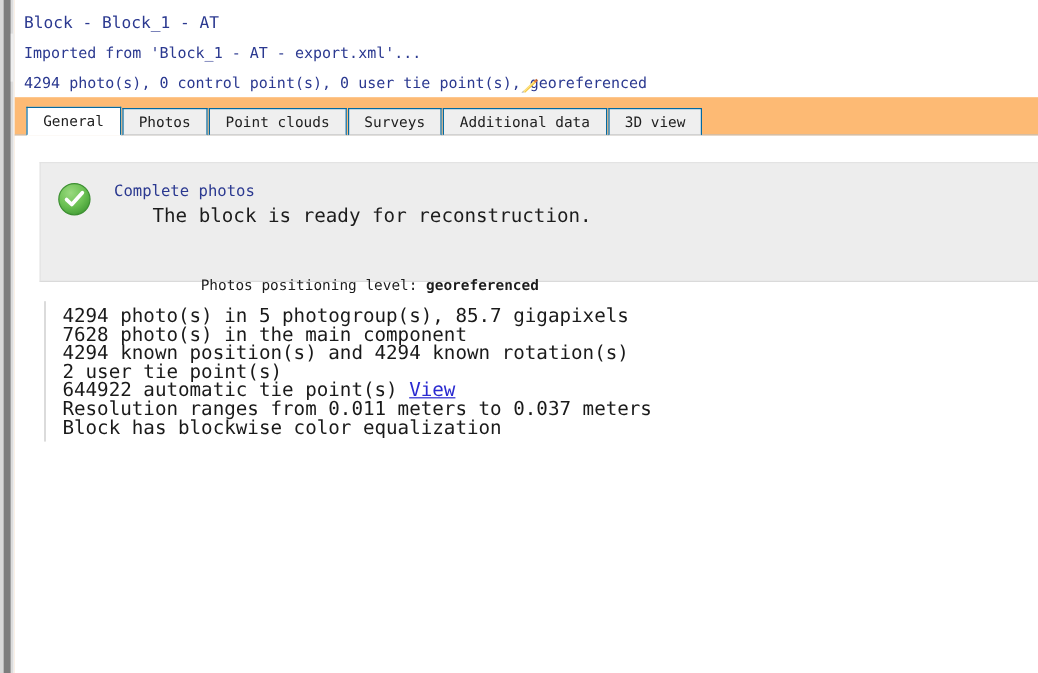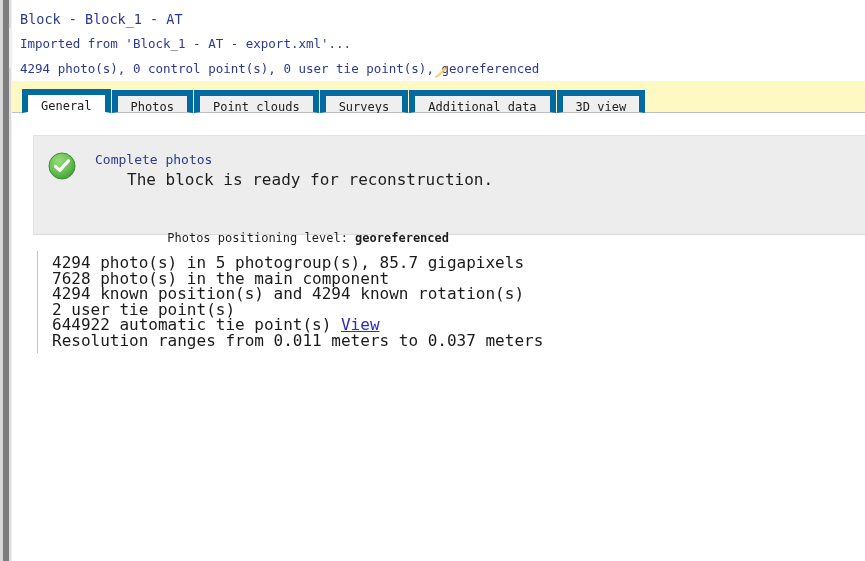--- a/index.html
+++ b/index.html
@@ -48,21 +48,21 @@
     left: 9px; top: 28px;
     width: 3px; height: 40px;
     background: #eeeeee;
   }
 
   
   #page {
     position: absolute;
     left: 12px; top: 0;
     width: 853px; height: 561px;
-    background: #fef9c3;
+    background: #fdba74;
   }
 
   
   #header {
     padding: 7px 0 0 8px;
     background: #ffffff;
   }
   .hdr-line {
     color: #2b3990;
     font-size: 12.5px;
@@ -97,21 +97,21 @@
     align-items: flex-end;
   }
   .tab {
     font-size: 12px;
     font-family: "DejaVu Sans Mono", "Liberation Mono", monospace;
     color: #202020;
     height: 23px;
     line-height: 22px;
     padding: 0 13px;
     background: #efefef;
-    border: 6px solid #0369a1;
+    border: 1px solid #0369a1;
     border-bottom: 1px solid #bfbfbf;
     margin-right: 1px;
     white-space: nowrap;
     cursor: default;
     position: relative;
     top: 1px;
   }
   .tab.active {
     background: #ffffff;
     border-bottom: 1px solid #ffffff;
@@ -256,16 +256,17 @@
       </div>
     </div>
 
     <div id="stats-block">
       <div class="stat-line">4294 photo(s) in 5 photogroup(s), 85.7 gigapixels</div>
       <div class="stat-line">7628 photo(s) in the main component</div>
       <div class="stat-line">4294 known position(s) and 4294 known rotation(s)</div>
       <div class="stat-line">2 user tie point(s)</div>
       <div class="stat-line"><span>644922 automatic tie point(s) </span><a href="#">View</a></div>
       <div class="stat-line">Resolution ranges from 0.011 meters to 0.037 meters</div>
+      <div class="stat-line">Block has blockwise color equalization</div>
     </div>
 
   </div>
 </div>
 
 </body></html>

